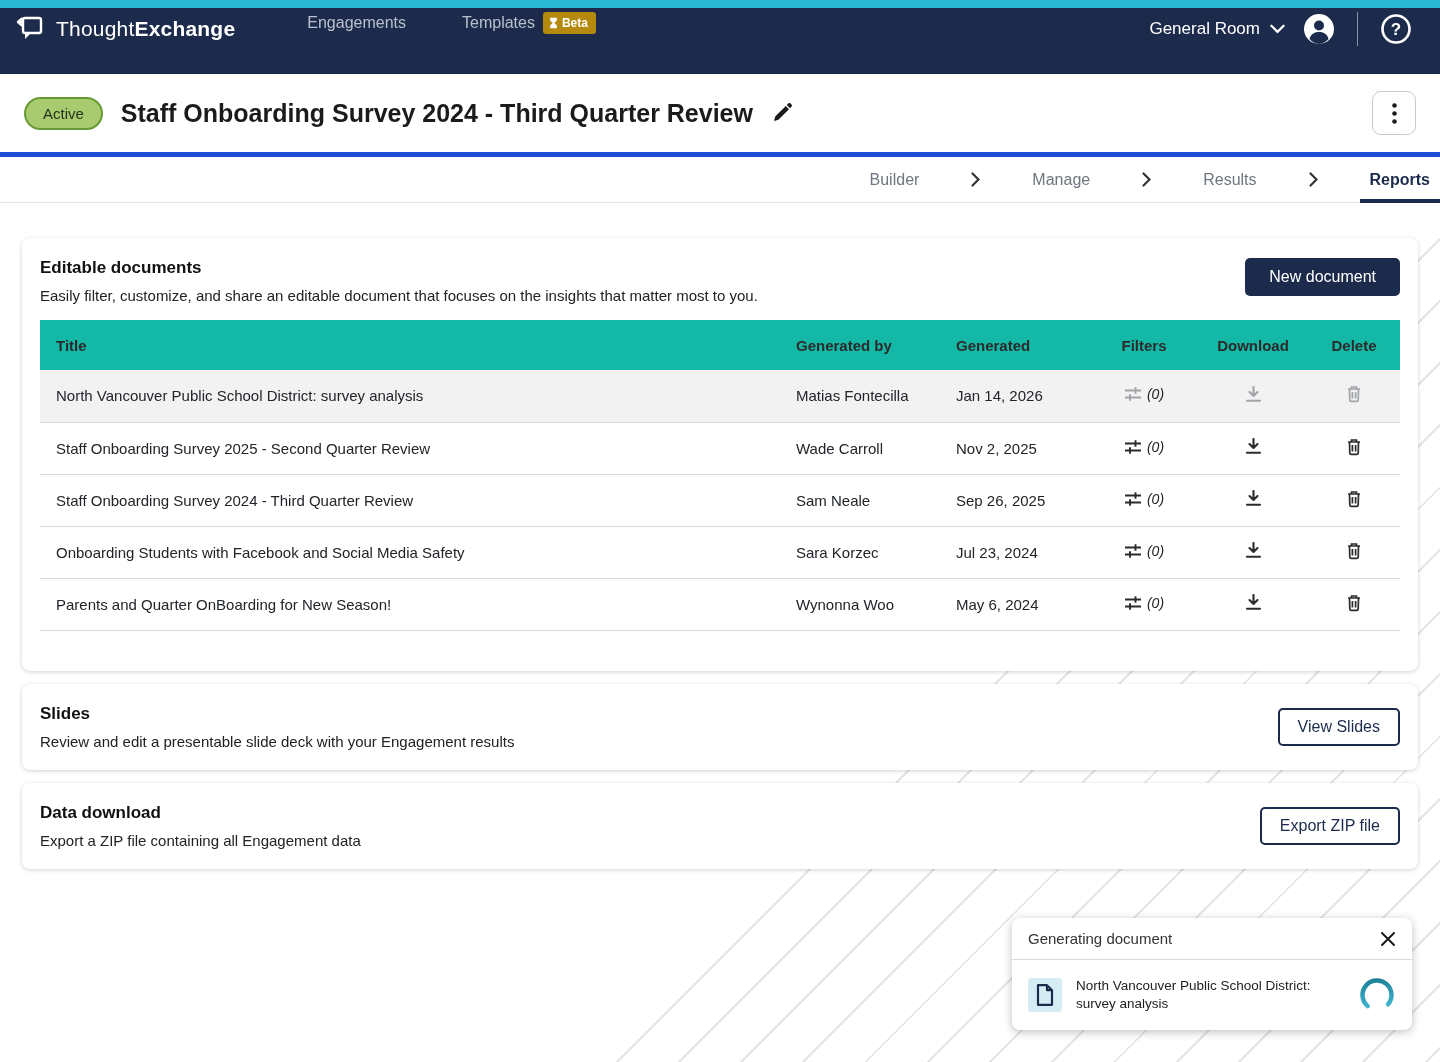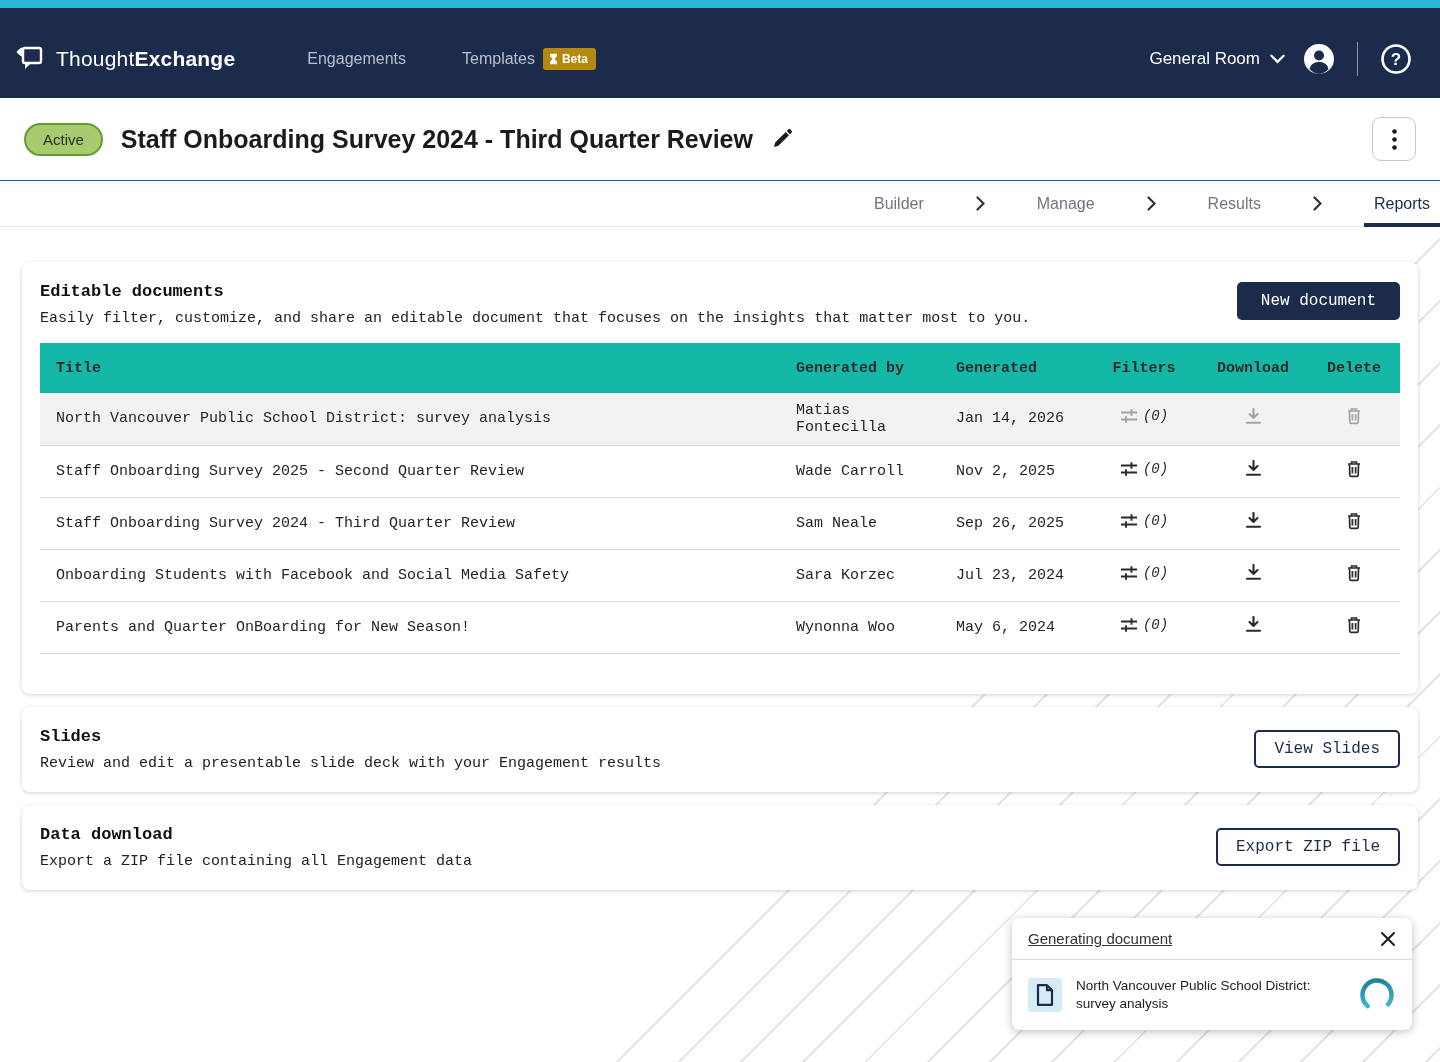--- a/index.html
+++ b/index.html
@@ -6,56 +6,56 @@
   html,body { width:1440px; height:1062px; overflow:hidden; background:#fff;
     font-family:"Liberation Sans", sans-serif; color:#212529; }
 
   
   .stripes { position:absolute; inset:0; z-index:0;
     background:repeating-linear-gradient(135deg, transparent 0 42px, #e3e4e7 42px 44px);
     clip-path:polygon(100% 19%, 100% 100%, 40% 100%); }
 
   
   .teal-strip { position:relative; z-index:2; height:8px; background:#2ab7d1; }
-  .app-header { position:relative; z-index:2; height:90px; background:#1c2b4c;
-    display:flex; align-items:center; padding:12px 28px 0 16px; }
+  .app-header { position:relative; z-index:2; height:66px; background:#1c2b4c;
+    display:flex; align-items:flex-start; padding:4px 28px 0 16px; }
   .brand { display:flex; align-items:center; gap:10px; color:#fff; }
   .brand-text { font-size:21px; letter-spacing:.2px; }
   .brand-text b { font-weight:bold; }
   .main-nav { display:flex; align-items:center; gap:56px; margin-left:72px; }
   .nav-link { color:#b9c0cd; font-size:16px; cursor:pointer; display:flex; align-items:center; gap:8px; }
   .beta-badge { background:#b5890d; color:#fff; font-size:12px; font-weight:bold;
     padding:4px 8px 4px 6px; border-radius:3px; display:inline-flex; align-items:center; gap:4px; }
   .header-right { margin-left:auto; display:flex; align-items:center; gap:18px; color:#fff; }
   .room-select { display:flex; align-items:center; gap:10px; font-size:17px; cursor:pointer; }
   .header-divider { width:1px; height:34px; background:#8a93a6; margin:0 4px; }
   .icon-btn { background:none; border:none; cursor:pointer; display:flex; align-items:center; }
 
   
   .title-bar { position:relative; z-index:1; background:#fff; height:83px;
-    border-bottom:1px solid #1d4ed8; display:flex; align-items:center; padding:0 24px; }
+    border-bottom:5px solid #1d4ed8; display:flex; align-items:center; padding:0 24px; }
   .status-pill { background:#a9cb70; border:2px solid #679a33; color:#24311c;
     font-size:15px; padding:6px 17px; border-radius:18px; margin-right:18px; }
   .page-title { font-size:25px; font-weight:bold; color:#1b1b1b; }
   .edit-pencil { margin-left:18px; cursor:pointer; display:flex; }
   .kebab-btn { margin-left:auto; width:44px; height:44px; background:#fff;
     border:1px solid #c9c9cc; border-radius:9px; cursor:pointer; font-size:20px;
     color:#1b1b1b; line-height:1; display:flex; align-items:center; justify-content:center; }
 
   
   .tabs-bar { position:relative; z-index:1; background:#fff; height:46px;
     border-bottom:1px solid #e2e2e4; display:flex; align-items:center; justify-content:flex-end; gap:42px; }
   .tab { font-size:16px; color:#6f7680; cursor:pointer; height:46px;
     display:flex; align-items:center; padding:0 10px; position:relative; }
-  .tab.active { color:#1c2b4c; font-weight:normal; }
+  .tab.active { color:#1c2b4c; font-weight:bold; }
   .tab.active::after { content:""; position:absolute; left:0; right:0; bottom:0; height:4px; background:#1c2b4c; }
   .tab-sep { display:flex; align-items:center; color:#333; }
 
   
-  .content { position:relative; z-index:1; padding:35px 22px 0 22px;font-family:Liberation Mono, monospace; }
+  .content { position:relative; z-index:1; padding:35px 22px 0 22px; }
   .card { background:#fff; border-radius:8px; box-shadow:0 1px 4px rgba(0,0,0,.18); position:relative; }
   .card + .card { margin-top:13px; }
   .card-docs { padding:20px 18px 40px 18px; }
   .docs-head { display:flex; justify-content:space-between; align-items:flex-start; }
   .sec-title { font-size:17px; font-weight:bold; color:#111; }
   .sec-desc { font-size:15px; color:#222; margin-top:9px; }
   .btn-primary { background:#1c2b4c; color:#fff; border:none; border-radius:5px;
     font-size:16px; padding:10px 24px; cursor:pointer; font-family:inherit; }
   .btn-outline { background:#fff; color:#1c2b4c; border:2px solid #1c2b4c; border-radius:5px;
     font-size:16px; padding:8px 18px; cursor:pointer; font-family:inherit; }
@@ -83,21 +83,21 @@
   .cell-icon { stroke:#2b2b2b; }
 
   
   .card-row { padding:20px 18px; display:flex; justify-content:space-between; align-items:center; }
 
   
   .toast { position:absolute; z-index:3; right:28px; bottom:32px; width:400px;
     background:#fff; border-radius:8px; box-shadow:0 2px 10px rgba(0,0,0,.25); overflow:hidden; }
   .toast-head { display:flex; align-items:center; justify-content:space-between;
     padding:12px 16px; border-bottom:1px solid #d8d9db; }
-  .toast-title { font-size:15px; color:#333;text-decoration:underline; }
+  .toast-title { font-size:15px; color:#333; }
   .toast-body { display:flex; align-items:center; gap:14px; padding:16px; }
   .doc-tile { width:34px; height:34px; background:#d6ecf4; border-radius:3px;
     display:flex; align-items:center; justify-content:center; flex:0 0 auto; }
   .toast-item-title { font-size:13.5px; color:#222; line-height:1.3; width:250px; }
   .spinner { margin-left:auto; animation:spin 1.2s linear infinite; }
   @keyframes spin { to { transform:rotate(360deg); } }
 </style>
 </head>
 <body>
 

